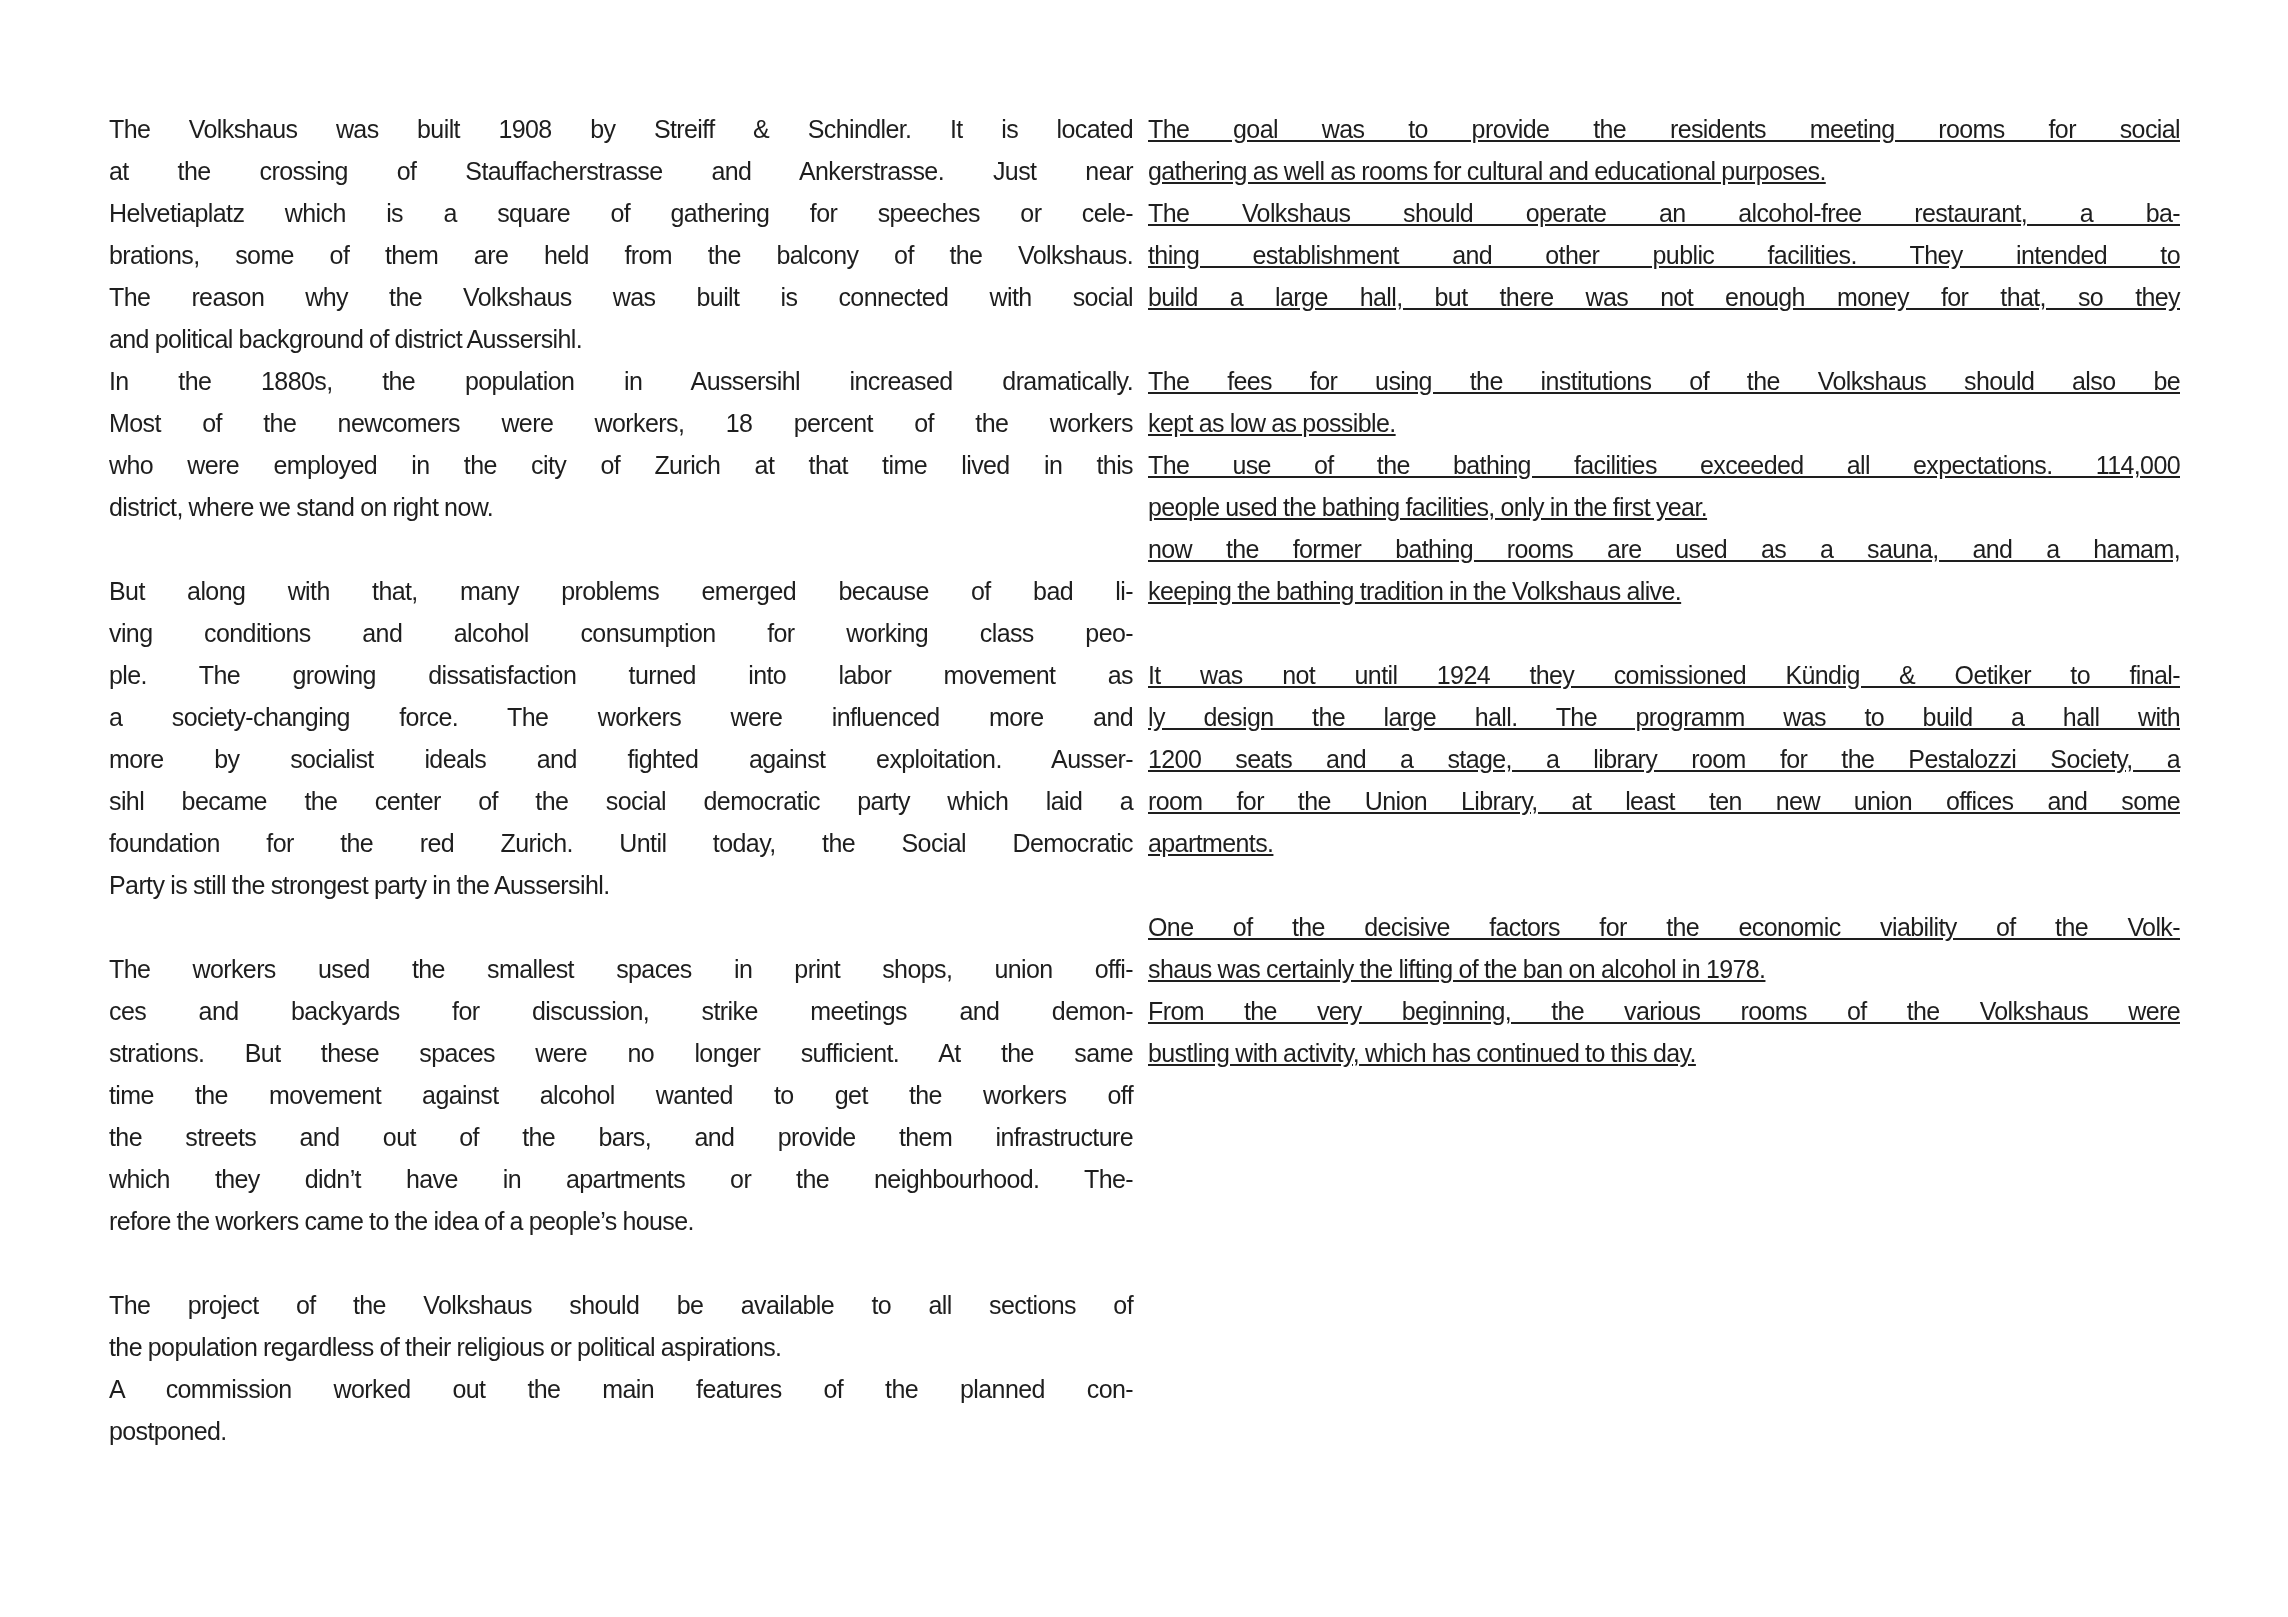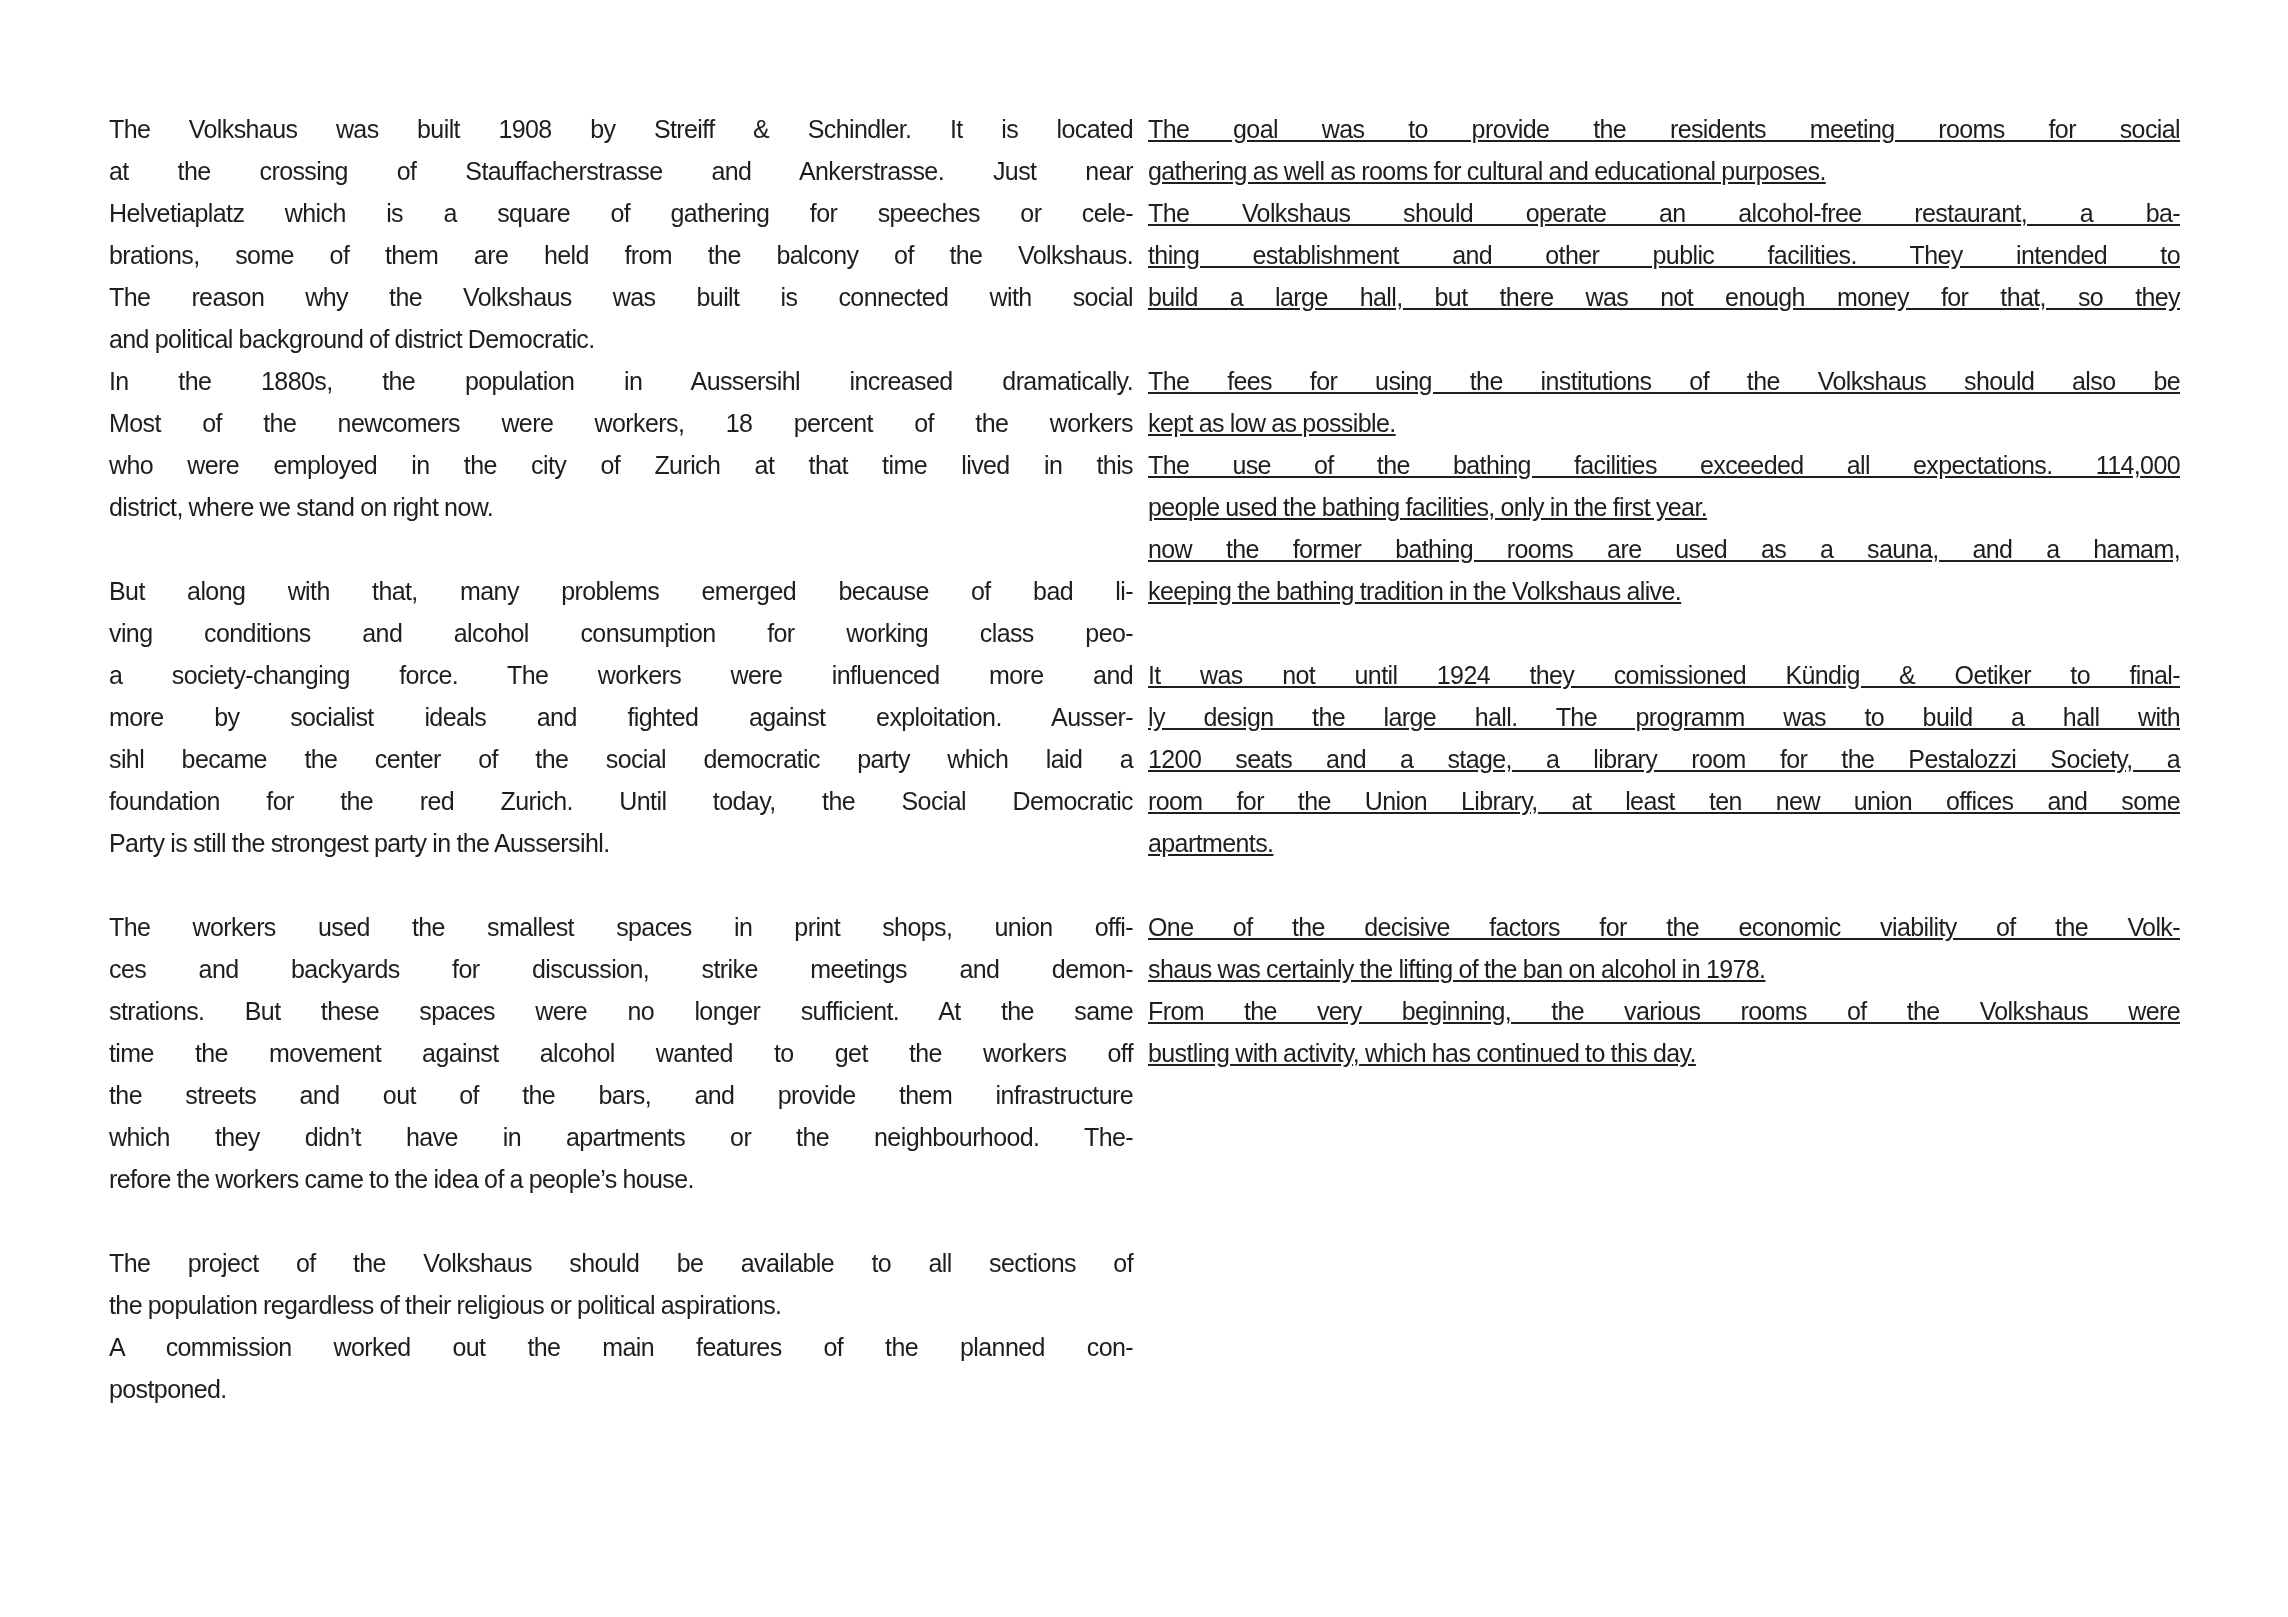--- a/index.html
+++ b/index.html
@@ -42,29 +42,30 @@
 </head>
 <body>
 
 <div class="column col-left" id="col-left">
     <p class="para">
       <span class="line">The Volkshaus was built 1908 by Streiff &amp; Schindler. It is located</span>
       <span class="line">at the crossing of Stauffacherstrasse and Ankerstrasse. Just near</span>
       <span class="line">Helvetiaplatz which is a square of gathering for speeches or cele-</span>
       <span class="line">brations, some of them are held from the balcony of the Volkshaus.</span>
       <span class="line">The reason why the Volkshaus was built is connected with social</span>
-      <span class="line last">and political background of district Democratic.</span>
+      <span class="line last">and political background of district Aussersihl.</span>
       <span class="line">In the 1880s, the population in Aussersihl increased dramatically.</span>
       <span class="line">Most of the newcomers were workers, 18 percent of the workers</span>
       <span class="line">who were employed in the city of Zurich at that time lived in this</span>
       <span class="line last">district, where we stand on right now.</span>
     </p>
     <p class="para">
       <span class="line">But along with that, many problems emerged because of bad li-</span>
       <span class="line">ving conditions and alcohol consumption for working class peo-</span>
+      <span class="line">ple. The growing dissatisfaction turned into labor movement as</span>
       <span class="line">a society-changing force. The workers were influenced more and</span>
       <span class="line">more by socialist ideals and fighted against exploitation. Ausser-</span>
       <span class="line">sihl became the center of the social democratic party which laid a</span>
       <span class="line">foundation for the red Zurich. Until today, the Social Democratic</span>
       <span class="line last">Party is still the strongest party in the Aussersihl.</span>
     </p>
     <p class="para">
       <span class="line">The workers used the smallest spaces in print shops, union offi-</span>
       <span class="line">ces and backyards for discussion, strike meetings and demon-</span>
       <span class="line">strations. But these spaces were no longer sufficient. At the same</span>

